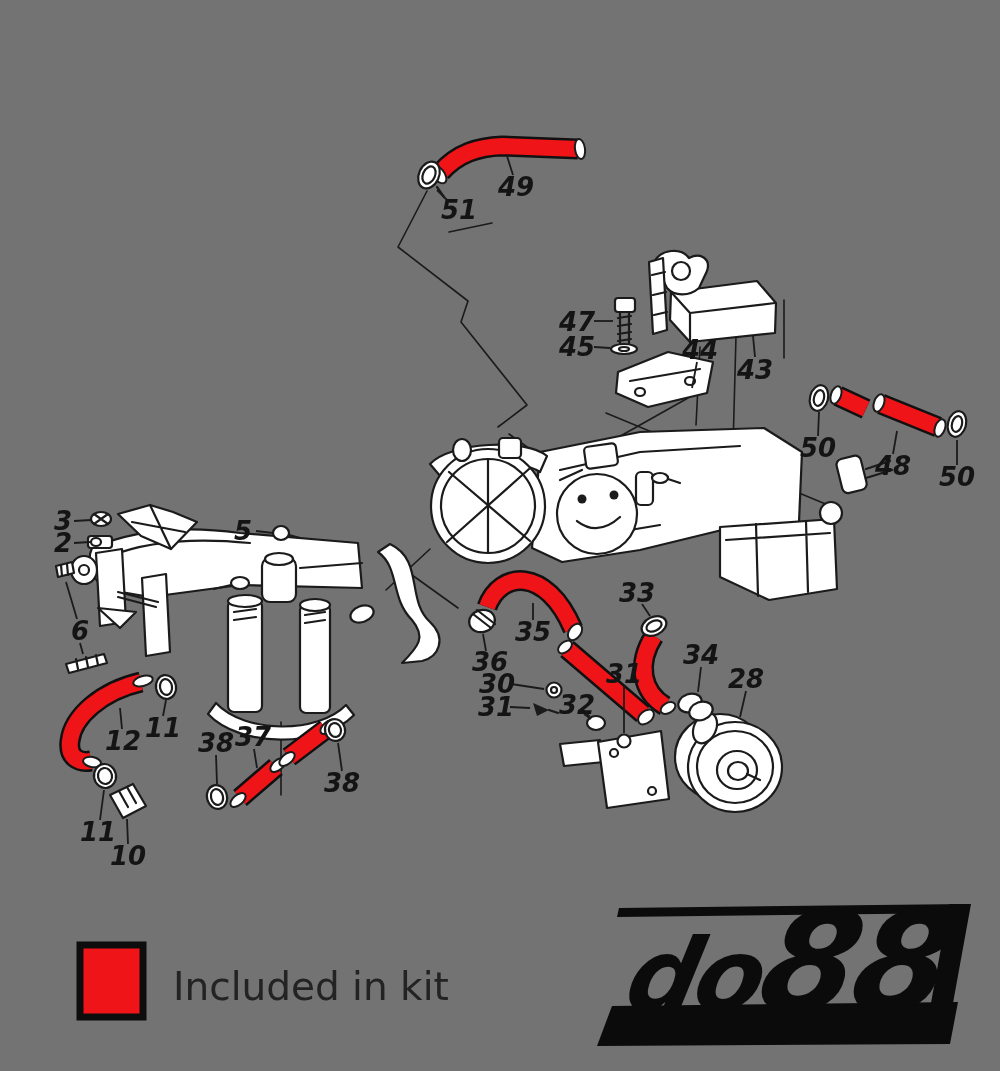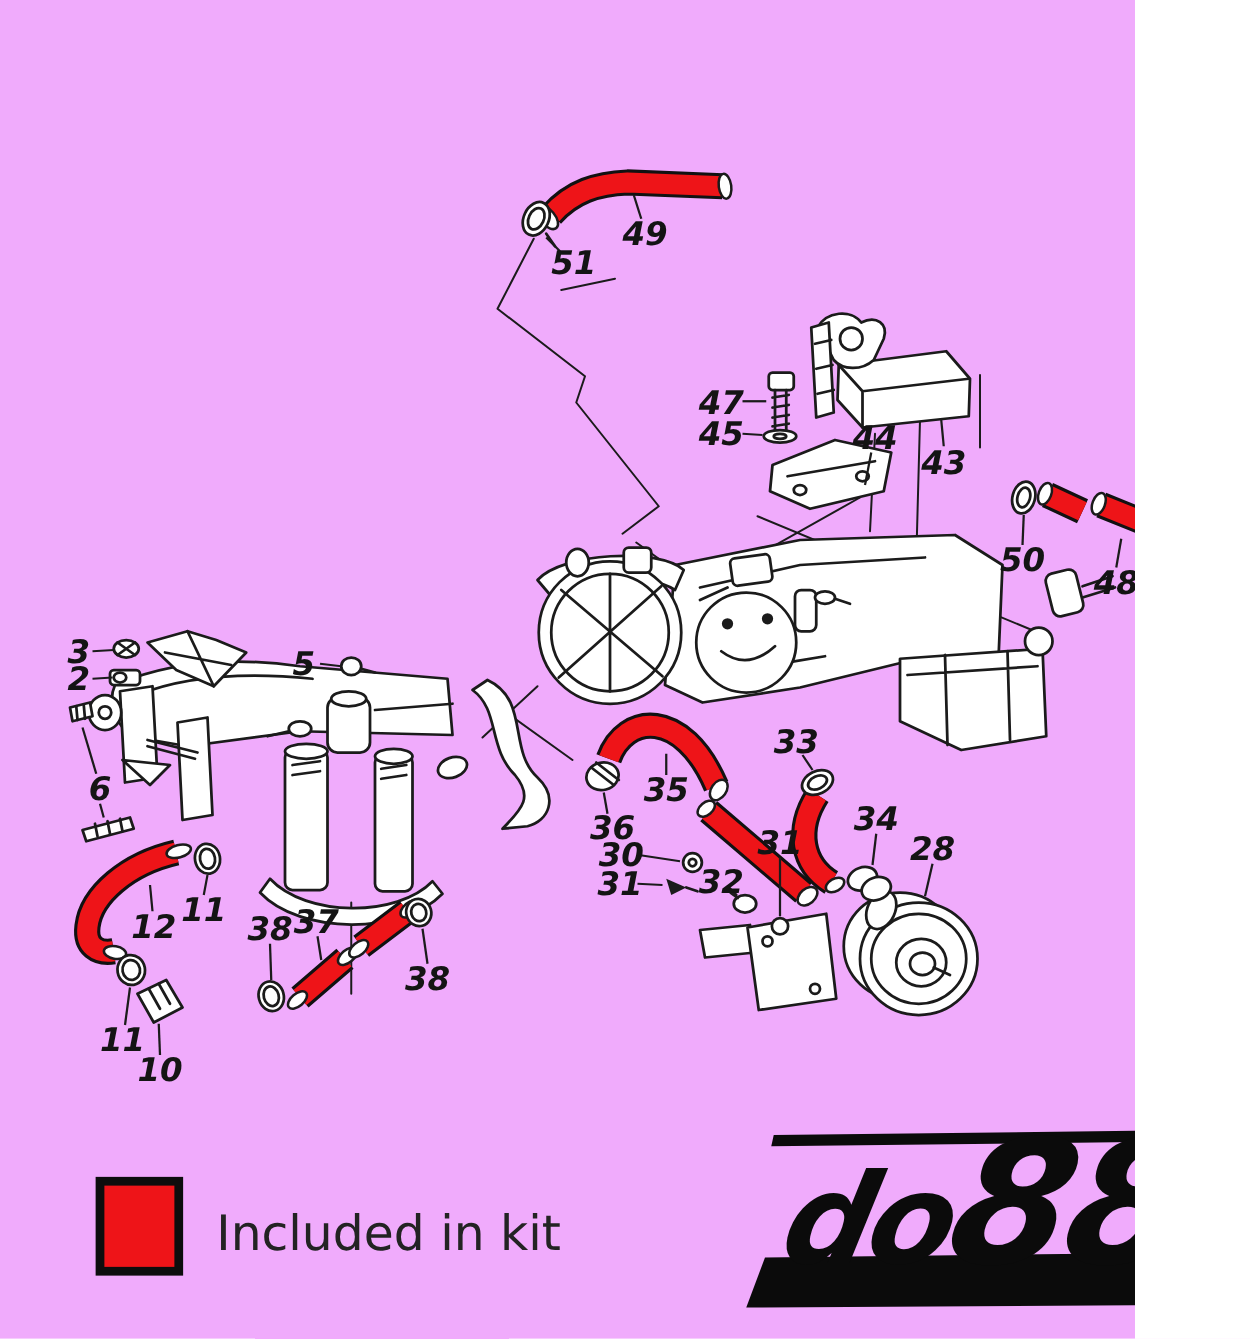--- a/index.html
+++ b/index.html
@@ -1,16 +1,16 @@
 <!DOCTYPE html>
 <html><head>
 <meta charset="utf-8">
 <style>
   html,body{margin:0;padding:0;background:#fff;}
-  .stage{position:relative;width:908px;height:1071px;background:#f0abfc;overflow:hidden;
+  .stage{position:relative;width:1000px;height:1071px;background:#737373;overflow:hidden;
          font-family:"DejaVu Sans","Liberation Sans",sans-serif;}
   svg{display:block}
   .art path,.art rect,.art ellipse,.art circle,.art polygon{
       fill:#fff;stroke:#1b1b1b;stroke-width:2.2;stroke-linejoin:round;stroke-linecap:round;}
   .art .ln{fill:none;}
   .art .thin{fill:none;stroke-width:1.6;}
   .art .solid{fill:#1b1b1b;stroke:none;}
   .hose-casing{fill:none;stroke:#111;stroke-width:21;stroke-linecap:butt;}
   .hose-red{fill:none;stroke:#ee1418;stroke-width:16;stroke-linecap:butt;}
   .cap{fill:#fff;stroke:#1b1b1b;stroke-width:2;}

